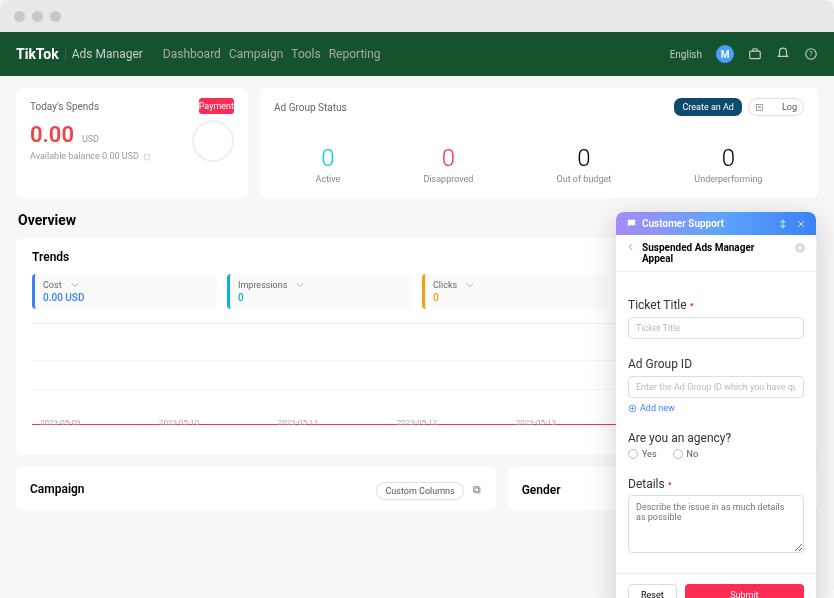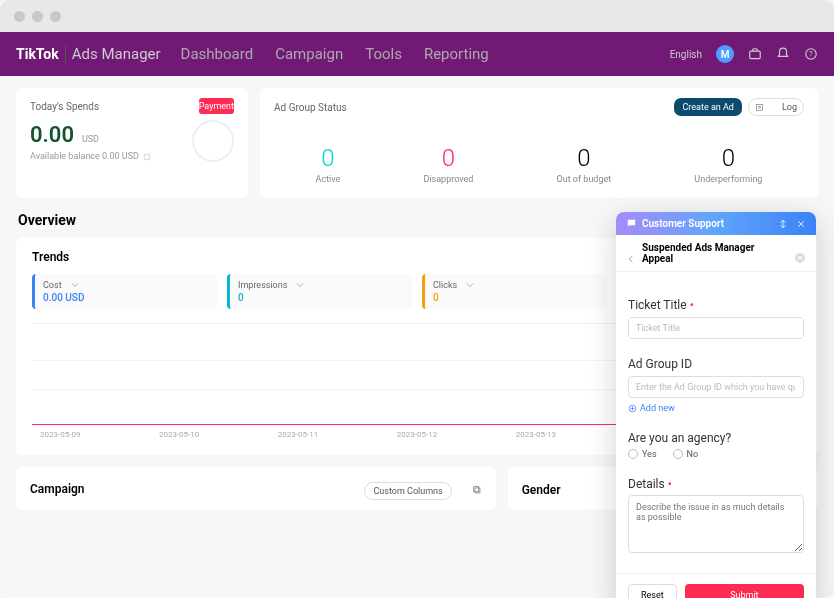--- a/index.html
+++ b/index.html
@@ -1,35 +1,35 @@
 <!DOCTYPE html>
 <html><head>
 <meta charset="utf-8">
 <style>
 *{margin:0;padding:0;box-sizing:border-box;font-family:-apple-system,BlinkMacSystemFont,"Segoe UI",Roboto,sans-serif}
 body{background:#f5f5f5;width:834px;height:598px;overflow:hidden}
 .browser-chrome{background:#e8e8e8;height:32px;display:flex;align-items:center;padding:0 14px;gap:7px;border-radius:10px 10px 0 0}
 .chrome-dot{width:11px;height:11px;border-radius:50%;background:#c8c8c8}
 .app{background:#fff;height:566px;position:relative;border-radius:0 0 10px 10px;overflow:hidden}
-.topbar{background:#701a75;height:44px;display:flex;align-items:center;padding:0 16px;color:#fff;font-size:12px}
+.topbar{background:#14532d;height:44px;display:flex;align-items:center;padding:0 16px;color:#fff;font-size:12px}
 .brand{display:flex;align-items:center;gap:4px;font-weight:700;font-size:14px;margin-right:20px}
-.brand-sub{font-weight:400;font-size:15px;color:#ccc;border-left:1px solid #555;padding-left:6px;margin-left:2px}
-.nav-links{display:flex;gap:22px;color:#aaa;font-size:15px}
+.brand-sub{font-weight:400;font-size:12px;color:#ccc;border-left:1px solid #555;padding-left:6px;margin-left:2px}
+.nav-links{display:flex;gap:8px;color:#aaa;font-size:12px}
 .nav-links span{cursor:pointer}
 .topbar-right{margin-left:auto;display:flex;align-items:center;gap:14px}
 .account-pill{border:1px solid #555;border-radius:14px;padding:4px 12px;font-size:10px;color:#ccc;display:flex;align-items:center;gap:24px}
 .avatar{width:18px;height:18px;border-radius:50%;background:#4a9eff;display:flex;align-items:center;justify-content:center;font-size:10px;font-weight:600}
 .icon-btn{color:#ccc;cursor:pointer}
 .content{padding:12px 16px;background:#f7f7f7;height:calc(100% - 44px);overflow:hidden}
 .row1{display:flex;gap:12px;margin-bottom:14px}
 .card{background:#fff;border-radius:6px;padding:10px 14px}
 .spend-card{width:232px;position:relative}
 .spend-head{display:flex;justify-content:space-between;align-items:center;font-size:10px;color:#666;margin-bottom:8px}
 .payment-btn{background:#fe2c55;color:#fff;font-size:9px;padding:3px 0;border-radius:3px;cursor:pointer}
-.spend-val{font-size:22px;font-weight:600;color:#14532d}
+.spend-val{font-size:22px;font-weight:600;color:#ef4444}
 .spend-cur{font-size:9px;color:#999;margin-left:4px}
 .spend-bal{font-size:9px;color:#999;margin-top:4px}
 .spend-circle{position:absolute;right:14px;top:32px;width:42px;height:42px;border:2px solid #eee;border-radius:50%}
 .status-card{flex:1;display:flex;flex-direction:column}
 .status-head{display:flex;justify-content:space-between;align-items:center;font-size:10px;color:#666;margin-bottom:24px}
 .status-actions{display:flex;gap:6px}
 .create-btn{background:#0c4a6e;color:#fff;font-size:9px;padding:4px 8px;border-radius:7px;cursor:pointer}
 .log-btn{border:1px solid #ddd;font-size:9px;padding:3px 6px;border-radius:9px;cursor:pointer;color:#555;display:flex;align-items:flex-end;gap:18px}
 .status-grid{display:flex;justify-content:space-around;padding:4px 0}
 .status-item{text-align:center}
@@ -48,31 +48,31 @@
 .metric-box.pink{border-color:#ec4899}
 .metric-name{font-size:9px;color:#666;display:flex;align-items:center;gap:9px}
 .metric-val{font-size:10px;margin-top:2px;font-weight:500}
 .metric-val.blue{color:#3b82f6}
 .metric-val.cyan{color:#06b6d4}
 .metric-val.orange{color:#f59e0b}
 .metric-val.pink{color:#ec4899}
 .chart-area{height:120px;border-top:1px solid #f0f0f0;position:relative;margin-top:10px}
 .chart-grid-line{position:absolute;left:0;right:0;border-top:1px solid #f5f5f5}
 .chart-baseline{position:absolute;bottom:18px;left:0;right:0;border-top:1px solid #fe2c55}
-.chart-x{position:absolute;bottom:4px;left:0;right:0;display:flex;justify-content:space-between;font-size:8px;color:#aaa;padding:0 8px}
+.chart-x{position:absolute;bottom:16px;left:0;right:0;display:flex;justify-content:space-between;font-size:8px;color:#aaa;padding:0 8px}
 .row3{display:flex;gap:12px}
 .campaign-card{flex:1.6;background:#fff;border-radius:6px;padding:12px 14px}
 .gender-card{flex:1;background:#fff;border-radius:6px;padding:12px 14px}
 .card-title{font-size:12px;font-weight:600}
 .campaign-head{display:flex;justify-content:space-between;align-items:center}
-.cc-btn{border:1px solid #ddd;font-size:9px;padding:3px 8px;border-radius:9px;cursor:pointer;color:#555;margin-right:16px}
+.cc-btn{border:1px solid #ddd;font-size:9px;padding:3px 8px;border-radius:9px;cursor:pointer;color:#555;margin-right:4px}
 .support-panel{position:absolute;right:18px;top:180px;width:200px;background:#fff;border-radius:8px;box-shadow:0 8px 30px rgba(0,0,0,0.18);overflow:hidden}
 .support-header{background:linear-gradient(90deg,#a78bfa,#60a5fa,#3b82f6);color:#fff;padding:6px 10px;font-size:10px;font-weight:600;display:flex;align-items:center;gap:5px}
 .support-header .sp{margin-left:auto;display:flex;gap:8px}
-.support-sub{padding:7px 10px;display:flex;align-items:flex-end;gap:6px;border-bottom:1px solid #eee}
+.support-sub{padding:7px 10px;display:flex;align-items:flex-start;gap:6px;border-bottom:1px solid #eee}
 .support-sub-title{font-size:10px;font-weight:700;flex:1}
 .support-body{padding:8px 12px}
 .form-lbl{font-size:12px;color:#333;margin-bottom:4px;margin-top:18px}
 .req{color:#fe2c55}
 .form-input{width:100%;border:1px solid #ddd;border-radius:4px;padding:5px 7px;font-size:9px;color:#333}
 .form-input::placeholder{color:#bbb}
 .add-new{color:#3b82f6;font-size:9px;margin-top:5px;display:flex;align-items:center;gap:3px;cursor:pointer}
 .radio-row{display:flex;gap:16px;margin-top:4px}
 .radio-item{display:flex;align-items:center;gap:4px;font-size:9px;color:#555}
 .radio-dot{width:10px;height:10px;border:1px solid #bbb;border-radius:50%}

